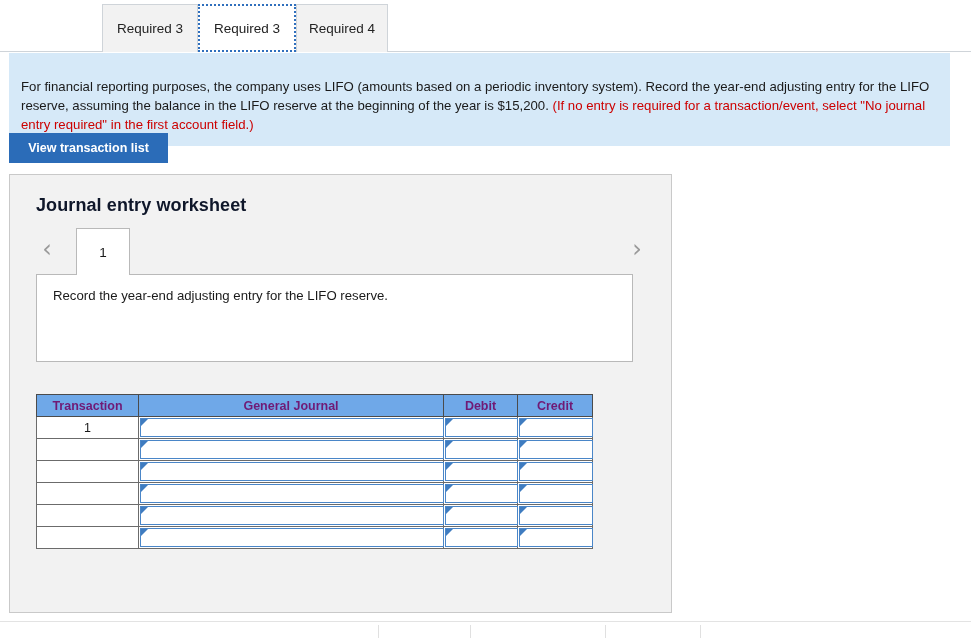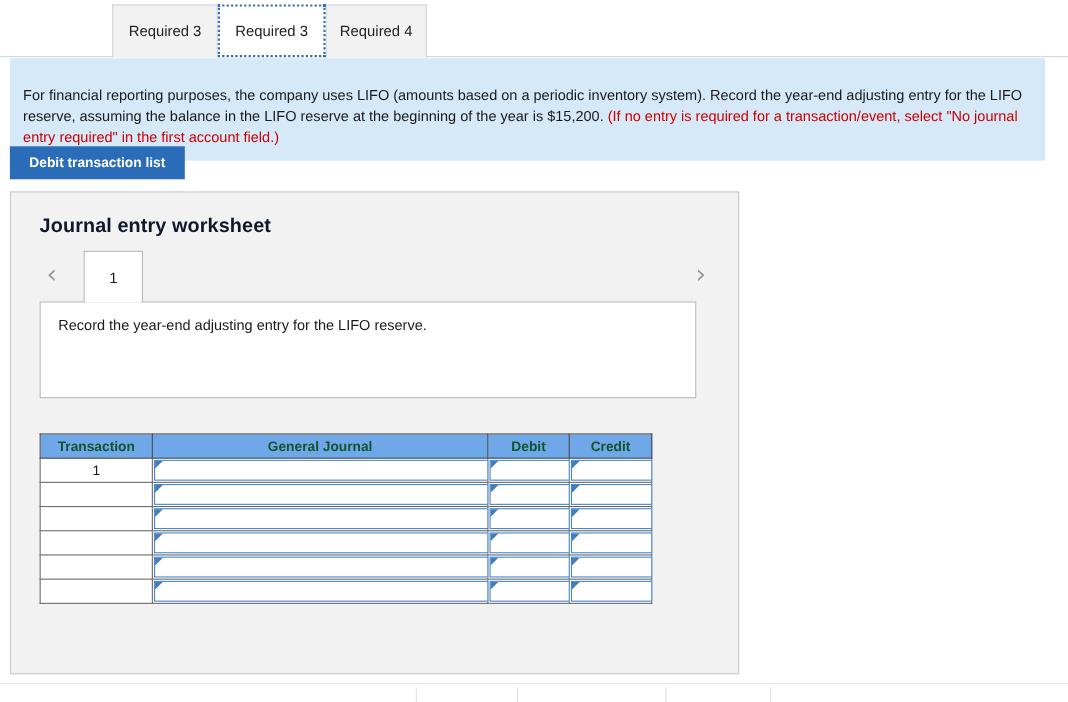--- a/index.html
+++ b/index.html
@@ -183,21 +183,21 @@
     left: 26px;
     top: 219px;
     width: 556px;
     border-collapse: collapse;
     table-layout: fixed;
     background: #ffffff;
   }
   .jtable th {
     background: #6fa8e8;
     border: 1px solid #4b4b4b;
-    color: #14532d;
+    color: #701a75;
     font-size: 12.5px;
     font-weight: bold;
     height: 21px;
     padding: 0;
     text-align: center;
   }
   .jtable td {
     border: 1px solid #6b6b6b;
     height: 21px;
     padding: 0;
@@ -267,21 +267,21 @@
   </div>
   <div class="tab" id="tab3" style="left:296px; width:92px;">
     <span>Required 4</span>
   </div>
 </div>
 
 <div class="instructions">
   <span>For financial reporting purposes, the company uses LIFO (amounts based on a periodic inventory system). Record the year-end adjusting entry for the LIFO reserve, assuming the balance in the LIFO reserve at the beginning of the year is $15,200. </span><span class="note-red">(If no entry is required for a transaction/event, select "No journal entry required" in the first account field.)</span>
 </div>
 
-<button class="btn btn-view-transaction">Debit transaction list</button>
+<button class="btn btn-view-transaction">View transaction list</button>
 
 <div class="worksheet">
 
   <div class="worksheet-title">Journal entry worksheet</div>
 
   <div class="pager-row">
     <div class="chev chev-prev">‹</div>
     <div class="page-tab">
       <span>1</span>
     </div>

